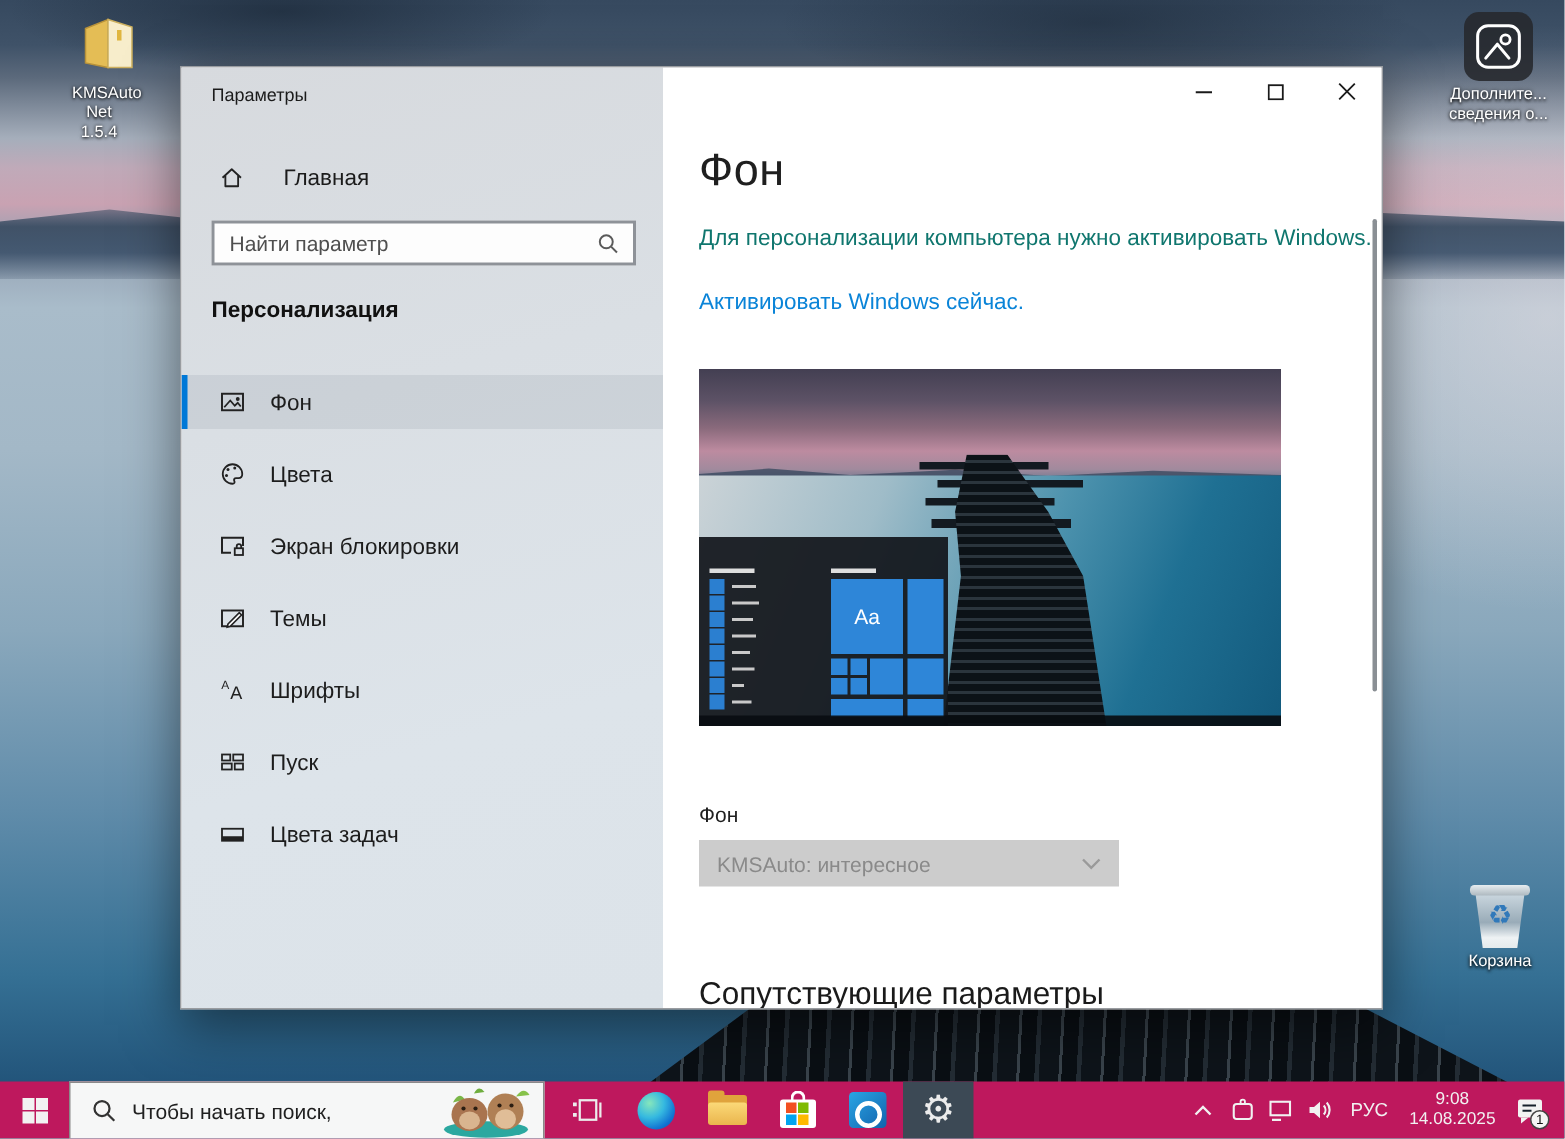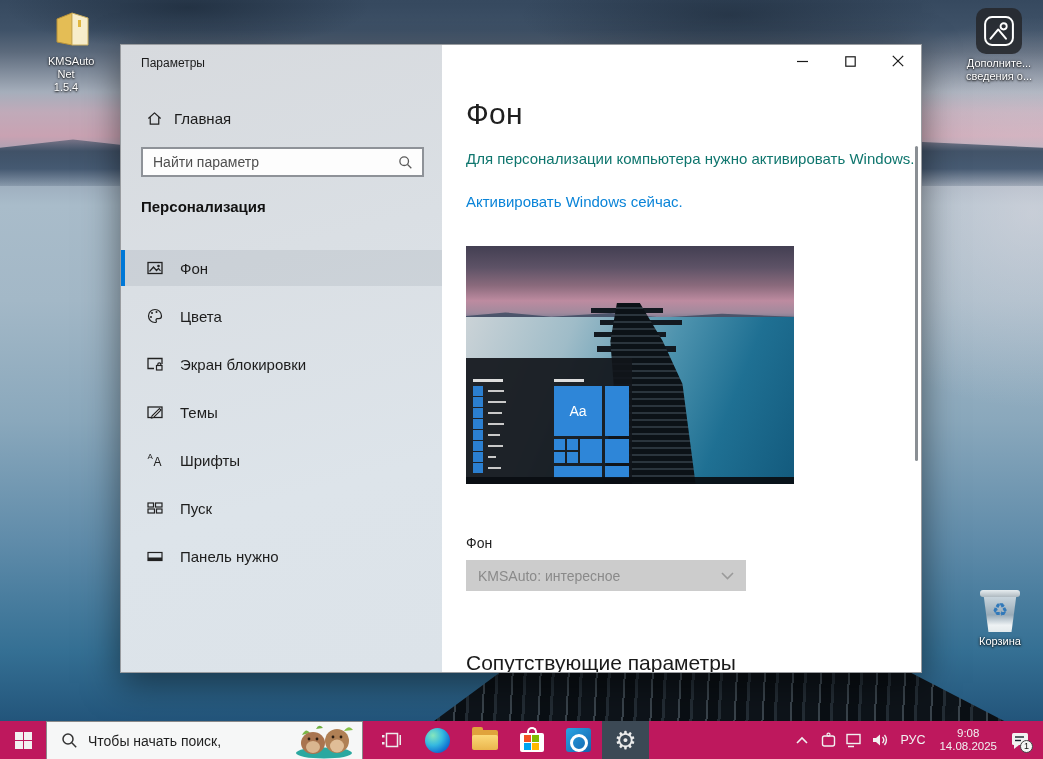--- a/index.html
+++ b/index.html
@@ -40,21 +40,21 @@
     clip-path:polygon(4% 0, 96% 0, 82% 100%, 18% 100%); border-radius:3px; }
   .bin-rim { position:absolute; left:0; top:0; width:40px; height:7px; background:linear-gradient(180deg,#e7edf0,#aeb9c0); border-radius:3px; }
   .bin-glyph { position:absolute; left:0; right:0; top:9px; font-size:18px; color:#3179ba; }
 
   
   .win { position:absolute; left:120px; top:44px; width:802px; height:629px; z-index:5;
     background:#fff; box-shadow:0 10px 34px rgba(0,0,0,.5); border:1px solid rgba(70,75,82,.55); overflow:hidden; }
   .sidebar { position:absolute; left:0; top:0; width:321px; height:100%;
     background:linear-gradient(165deg, #d7dade 0%, #dadfe4 35%, #dde4ea 70%, #dce3e9 100%); }
   .win-title { position:absolute; left:20px; top:11px; font-size:12px; color:#1b1b1b; }
-  .home-row { position:absolute; left:20px; top:60px; display:flex; align-items:center; gap:11px; width:260px; height:26px; padding-left:5px; }
+  .home-row { position:absolute; left:20px; top:60px; display:flex; align-items:center; gap:26px; width:260px; height:26px; padding-left:5px; }
   .home-row span.txt { font-size:15px; color:#1b1b1b; }
   .side-search { position:absolute; left:20px; top:102px; width:283px; height:30px; background:#fdfdfd; border:2px solid #8e9298; display:flex; align-items:center; }
   .side-search input { flex:1; border:none; outline:none; background:transparent; font-size:14px; color:#333; padding:0 8px 0 10px; font-family:"Liberation Sans",sans-serif; }
   .side-search input::placeholder { color:#4f4f4f; opacity:1; }
   .side-search .mag { margin-right:9px; display:flex; }
   .section-title { position:absolute; left:20px; top:153px; font-size:15px; font-weight:bold; color:#111; }
   .nav { position:absolute; left:0; top:205px; width:100%; }
   .nav-item { position:relative; height:36px; margin-bottom:12px; display:flex; align-items:center; gap:16px; padding-left:25px; font-size:15px; color:#1d1d1d; cursor:default; }
   .nav-item.sel { background:rgba(110,125,140,.14); }
   .nav-item.sel::before { content:""; position:absolute; left:0; top:0; width:4px; height:100%; background:#0078d7; }
@@ -67,21 +67,21 @@
   .page-title { position:absolute; left:24px; top:52px; font-size:30px; font-weight:300; color:#1f1f1f; letter-spacing:.3px; }
   .warn { position:absolute; left:24px; top:105px; font-size:15px; color:#0f766e; }
   .act-link { position:absolute; left:24px; top:148px; font-size:15px; color:#0a84d8; cursor:pointer; }
   .field-label { position:absolute; left:24px; top:490px; font-size:14px; color:#1f1f1f; }
   .dropdown { position:absolute; left:24px; top:515px; width:280px; height:31px; background:#cccccc; color:#8a8a8a; font-size:14px; display:flex; align-items:center; padding:0 12px; }
   .dropdown .val { flex:1; }
   .related { position:absolute; left:24px; top:606px; font-size:21px; font-weight:400; color:#1a1a1a; }
   .v-scroll { position:absolute; right:3px; top:101px; width:3px; height:315px; background:#8a8f94; border-radius:2px; }
 
   
-  .preview { position:absolute; left:24px; top:201px; width:328px; height:238px; overflow:hidden; background:#f97316; }
+  .preview { position:absolute; left:24px; top:201px; width:388px; height:238px; overflow:hidden; background:#f97316; }
   .pv-sky { position:absolute; left:0; top:0; width:100%; height:32%;
     background:linear-gradient(180deg,#433f52 0%,#5d5266 28%,#8a6a7c 52%,#bd8ba0 72%,#a18a9d 88%,#64738c 100%); }
   .pv-mts { position:absolute; left:0; top:27%; width:100%; height:6%; background:#34465c; opacity:.75;
     clip-path:polygon(0 40%, 12% 15%, 26% 45%, 44% 20%, 60% 50%, 78% 25%, 100% 45%, 100% 100%, 0 100%); }
   .pv-sea { position:absolute; left:0; top:30%; width:100%; height:70%;
     background:linear-gradient(112deg,#cbd3d7 0%,#9fbcc8 28%,#4e93ae 55%,#1f7093 76%,#135a7d 100%); }
   .pv-plank { position:absolute; background:#131a21; }
   .pv-pier { position:absolute; left:0; top:0; width:100%; height:100%;
     background:repeating-linear-gradient(180deg,#0c1217 0 5px,#2b353d 5px 7px);
     clip-path:polygon(46% 24%, 53% 24%, 60% 40%, 66% 58%, 70% 100%, 42% 100%, 45% 58%, 44% 40%); }
@@ -240,21 +240,21 @@
           <rect x="2" y="10" width="6.5" height="4" fill="none" stroke="#222" stroke-width="1.2"></rect>
           <rect x="10.5" y="10" width="5.5" height="4" fill="none" stroke="#222" stroke-width="1.2"></rect>
         </svg>
         <span>Пуск</span>
       </div>
       <div class="nav-item">
         <svg width="18" height="18" viewBox="0 0 18 18">
           <rect x="2" y="5.5" width="14" height="8" fill="none" stroke="#222" stroke-width="1.2"></rect>
           <rect x="2" y="10.5" width="14" height="3" fill="#222"></rect>
         </svg>
-        <span>Панель нужно</span>
+        <span>Цвета задач</span>
       </div>
     </div>
   </div>
 
   <div class="content">
     <div class="page-title">Фон</div>
     <div class="warn">Для персонализации компьютера нужно активировать Windows.</div>
     <div class="act-link">Активировать Windows сейчас.</div>
 
     <div class="preview">

